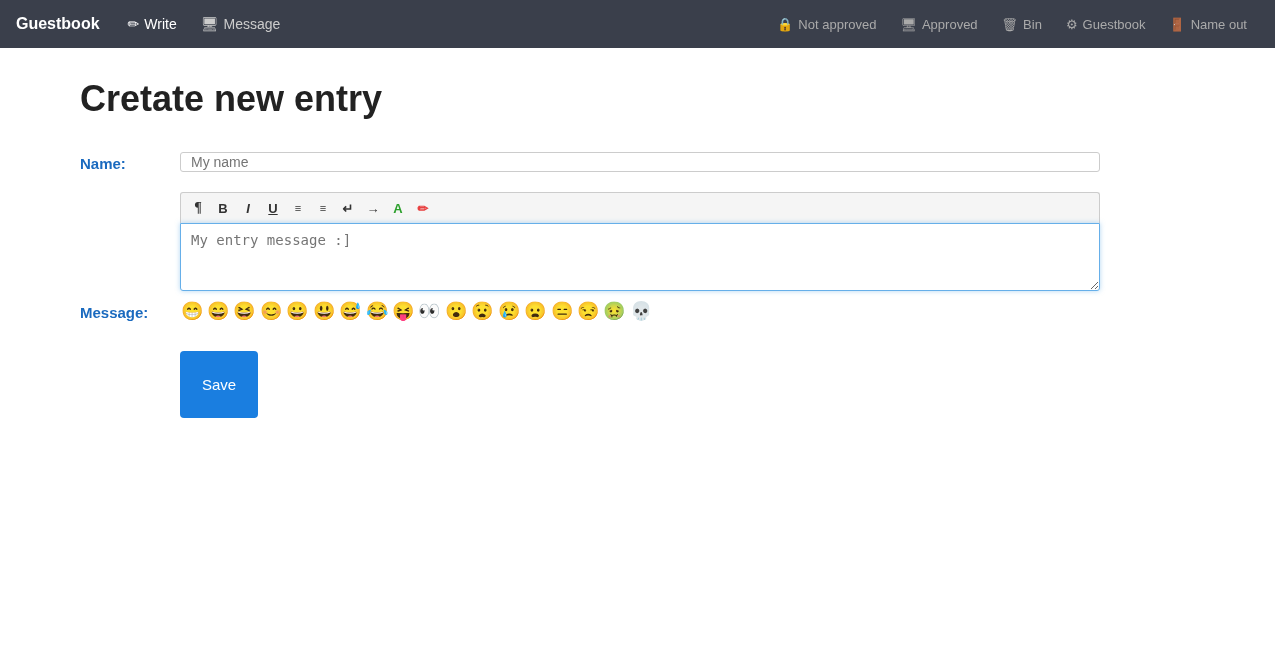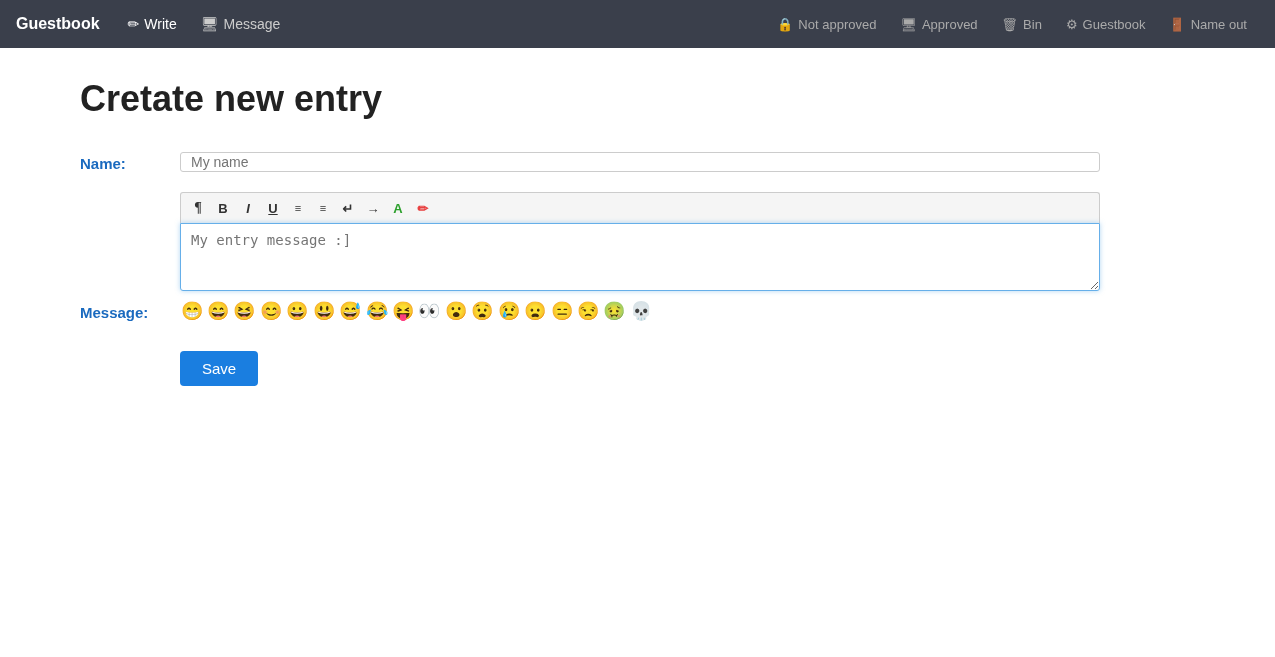--- a/index.html
+++ b/index.html
@@ -147,21 +147,21 @@
       padding: 1px;
       line-height: 1;
     }
 
     
     .save-btn {
       background: #1a7ee0;
       color: #fff;
       border: none;
       border-radius: 4px;
-      padding: 9px 22px;
+      padding: 25px 22px;
       font-size: 15px;
       cursor: pointer;
       margin-top: 10px;
     }
   </style>
 </head>
 <body>
 
 <nav class="navbar">
   <span class="navbar-brand">Guestbook</span>

